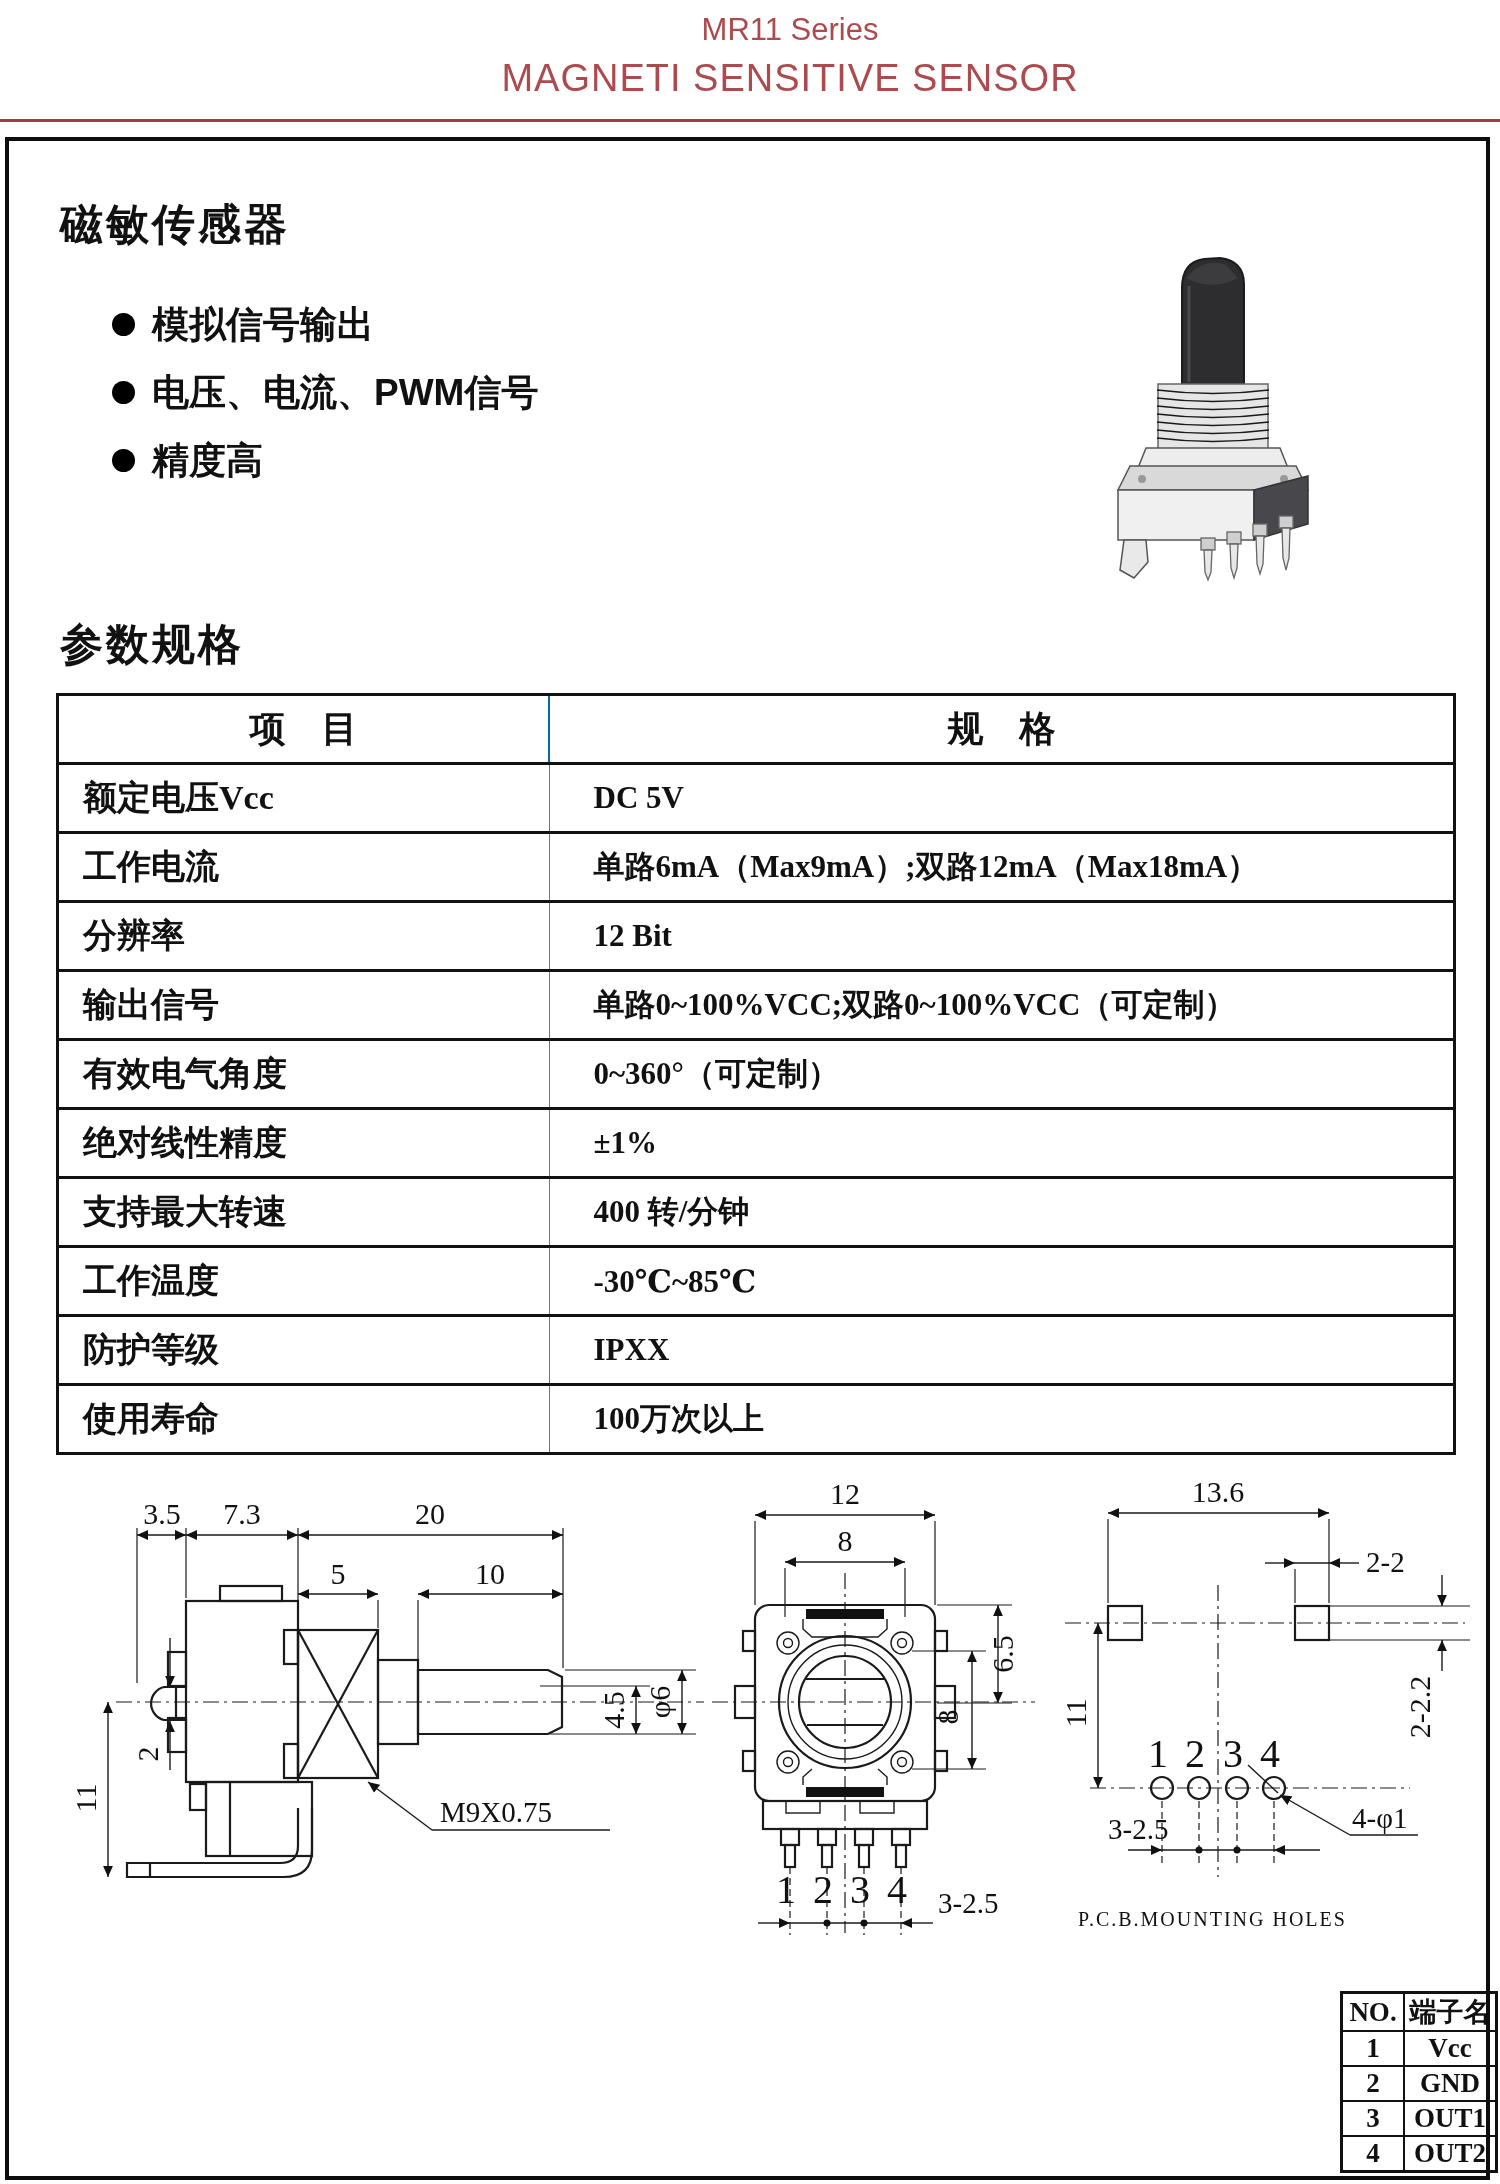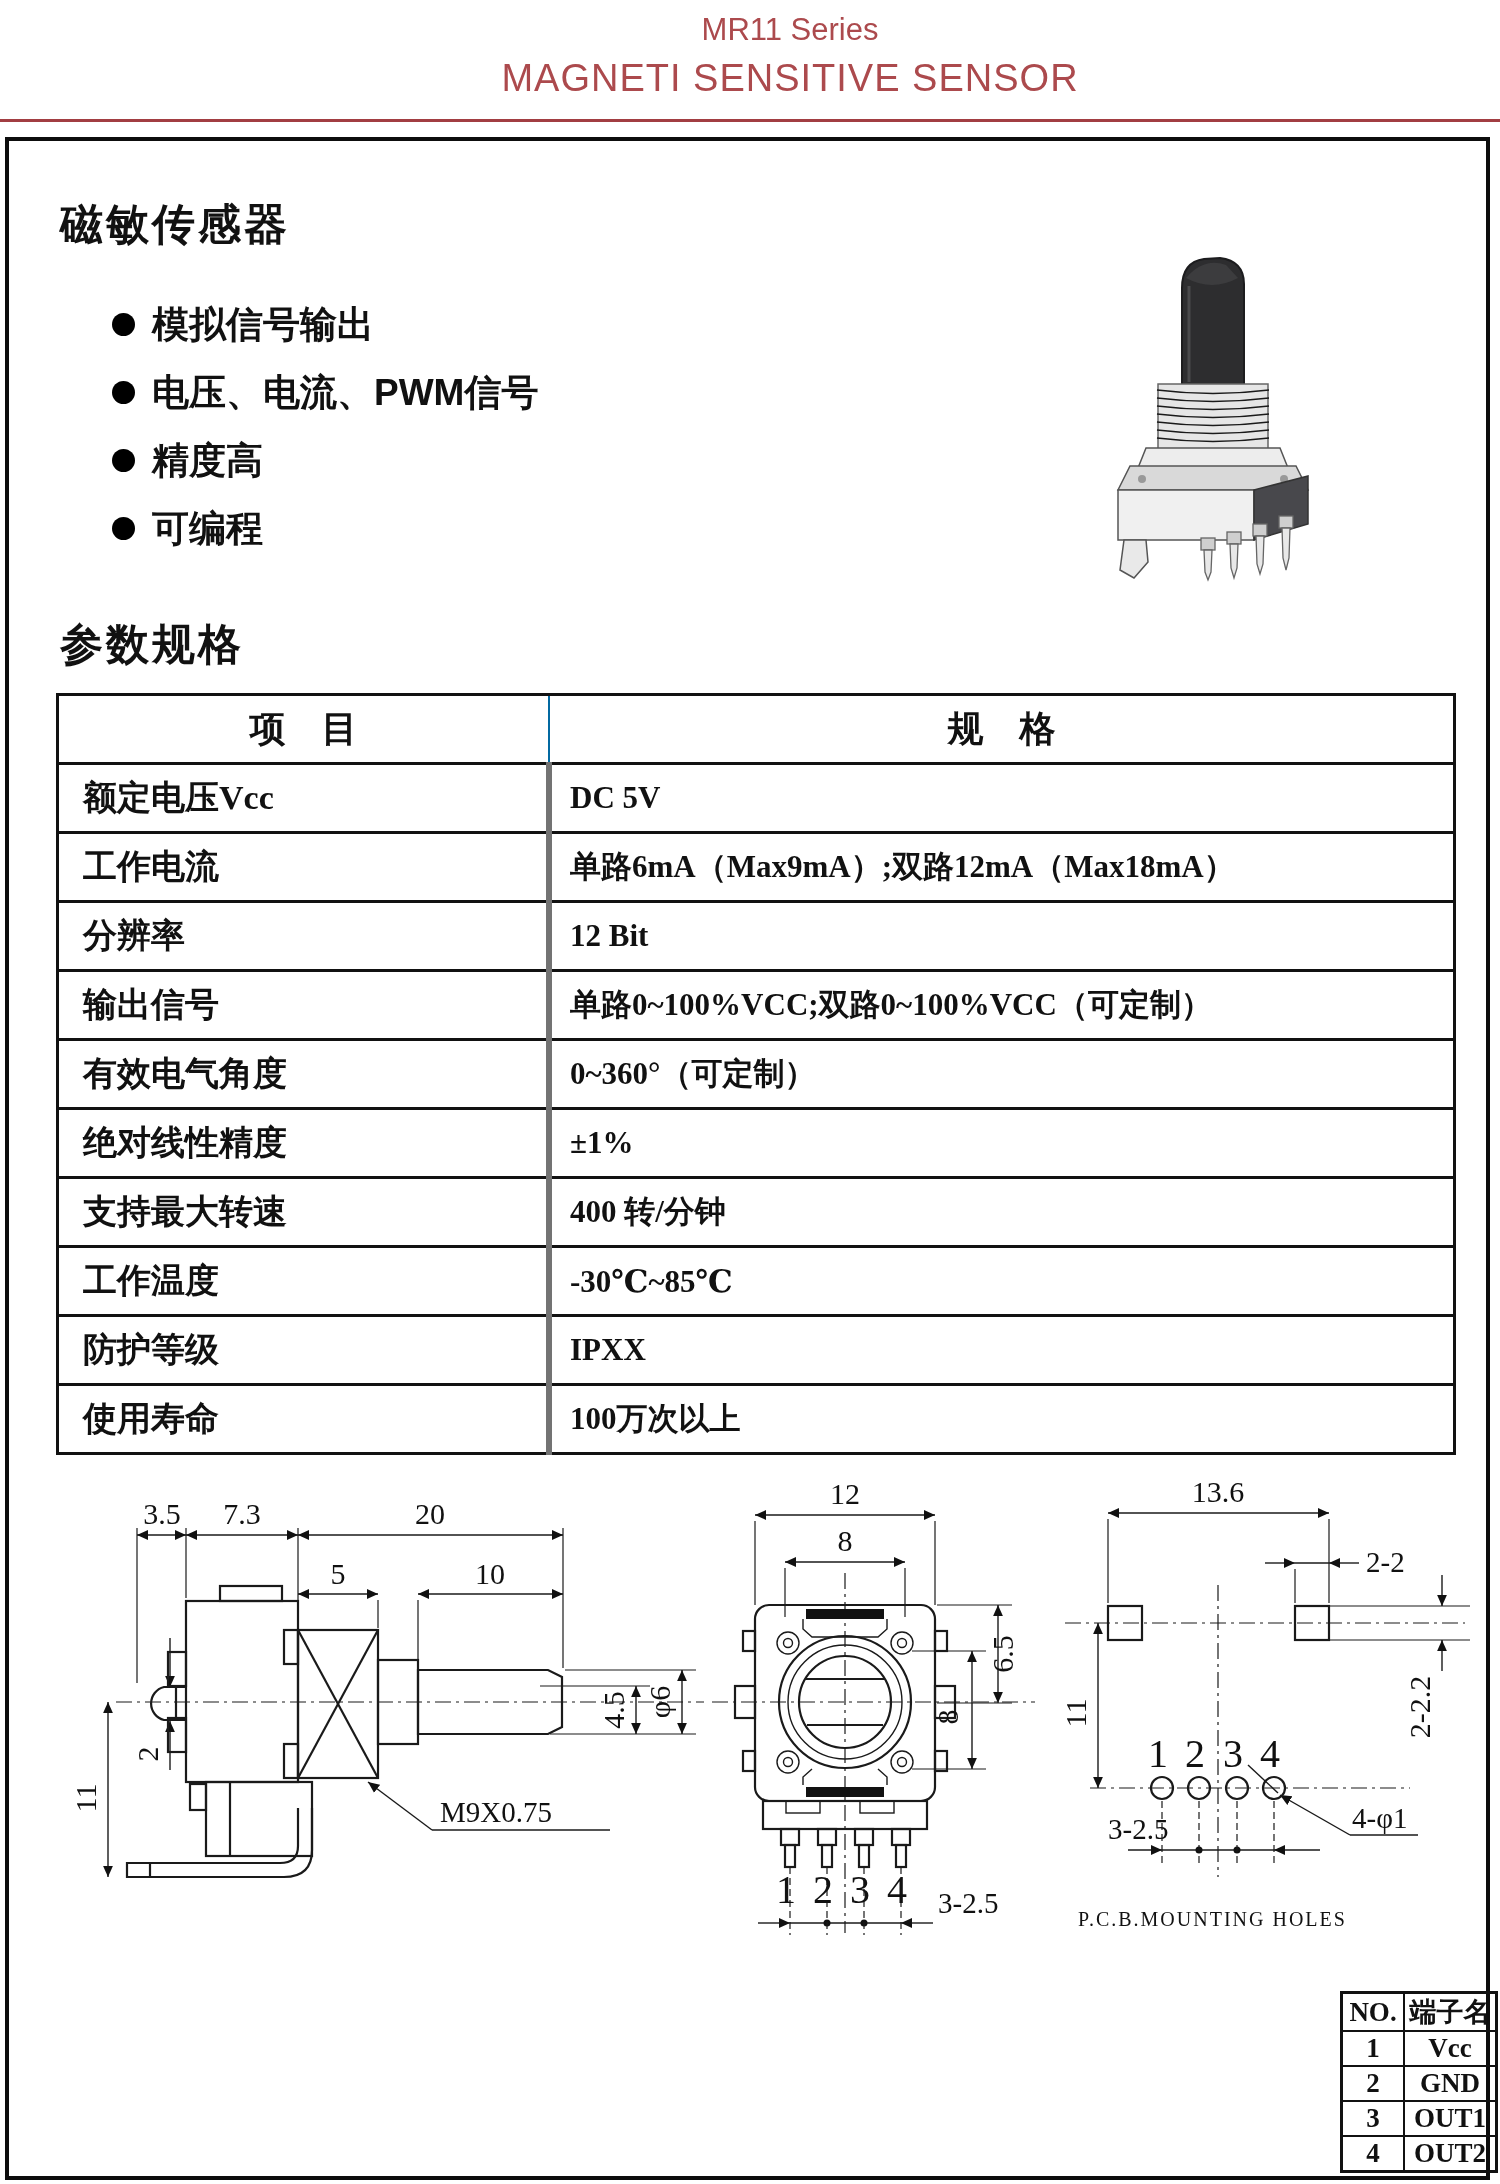--- a/index.html
+++ b/index.html
@@ -24,21 +24,21 @@
   .features li{height:45px;margin-bottom:23px;display:flex;align-items:center;}
   .dot{display:inline-block;width:23px;height:23px;border-radius:50%;background:#000;margin-right:17px;flex:0 0 auto;}
   
   .spec-table{position:absolute;left:56px;top:693px;width:1400px;border-collapse:collapse;
               border:3px solid #111;table-layout:fixed;}
   .spec-table th,.spec-table td{border-top:3px solid #111;height:66px;vertical-align:middle;
               font-weight:bold;padding:0;}
   .spec-table .c1{width:489px;}
   .spec-table th{font-size:36px;text-align:center;}
   .spec-table td.lab{font-size:34px;padding-left:24px;}
-  .spec-table td.val{font-size:31px;padding-left:18px;border-left:6px solid #737373;}
+  .spec-table td.val{font-size:31px;padding-left:44px;border-left:1px solid #737373;}
   .spec-table th.c2{border-left:2px solid #0369a1;margin-top:45px;}
   
   svg text{font-family:"Liberation Serif","DejaVu Serif",serif;fill:#111;}
   .dimt{font-size:30px;text-anchor:middle;}
   .dimt-s{font-size:29px;text-anchor:start;}
   .pinNum{font-size:40px;text-anchor:middle;}
   .obj{stroke:#1a1a1a;stroke-width:2.2;fill:none;}
   .obj-thin{stroke:#1a1a1a;stroke-width:1.4;fill:none;}
   .dim{stroke:#1a1a1a;stroke-width:1.4;fill:none;}
   .ext{stroke:#1a1a1a;stroke-width:1.2;fill:none;}
@@ -68,24 +68,20 @@
       <span class="dot"></span>
       <span>模拟信号输出</span>
     </li>
   <li>
       <span class="dot"></span>
       <span>电压、电流、PWM信号</span>
     </li>
   <li>
       <span class="dot"></span>
       <span>精度高</span>
-    </li>
-  <li>
-      <span class="dot"></span>
-      <span>可编程</span>
     </li>
 </ul>
 
 <svg class="abs" style="left:1058px;top:252px" width="290" height="335" viewBox="0 0 290 335">
   <g>
     <path d="M124,134 V36 Q124,10 146,7 L162,6 Q186,9 186,32 V134 Z" fill="#2d2d2f" stroke="#1c1c1e" stroke-width="2"></path>
     <path d="M128,26 Q146,5 168,13 L180,26 Q154,40 128,26 Z" fill="#3c3c3e"></path>
     <line x1="131" y1="34" x2="131" y2="130" stroke="#4a4a4c" stroke-width="3"></line>
   </g>
   <g>

